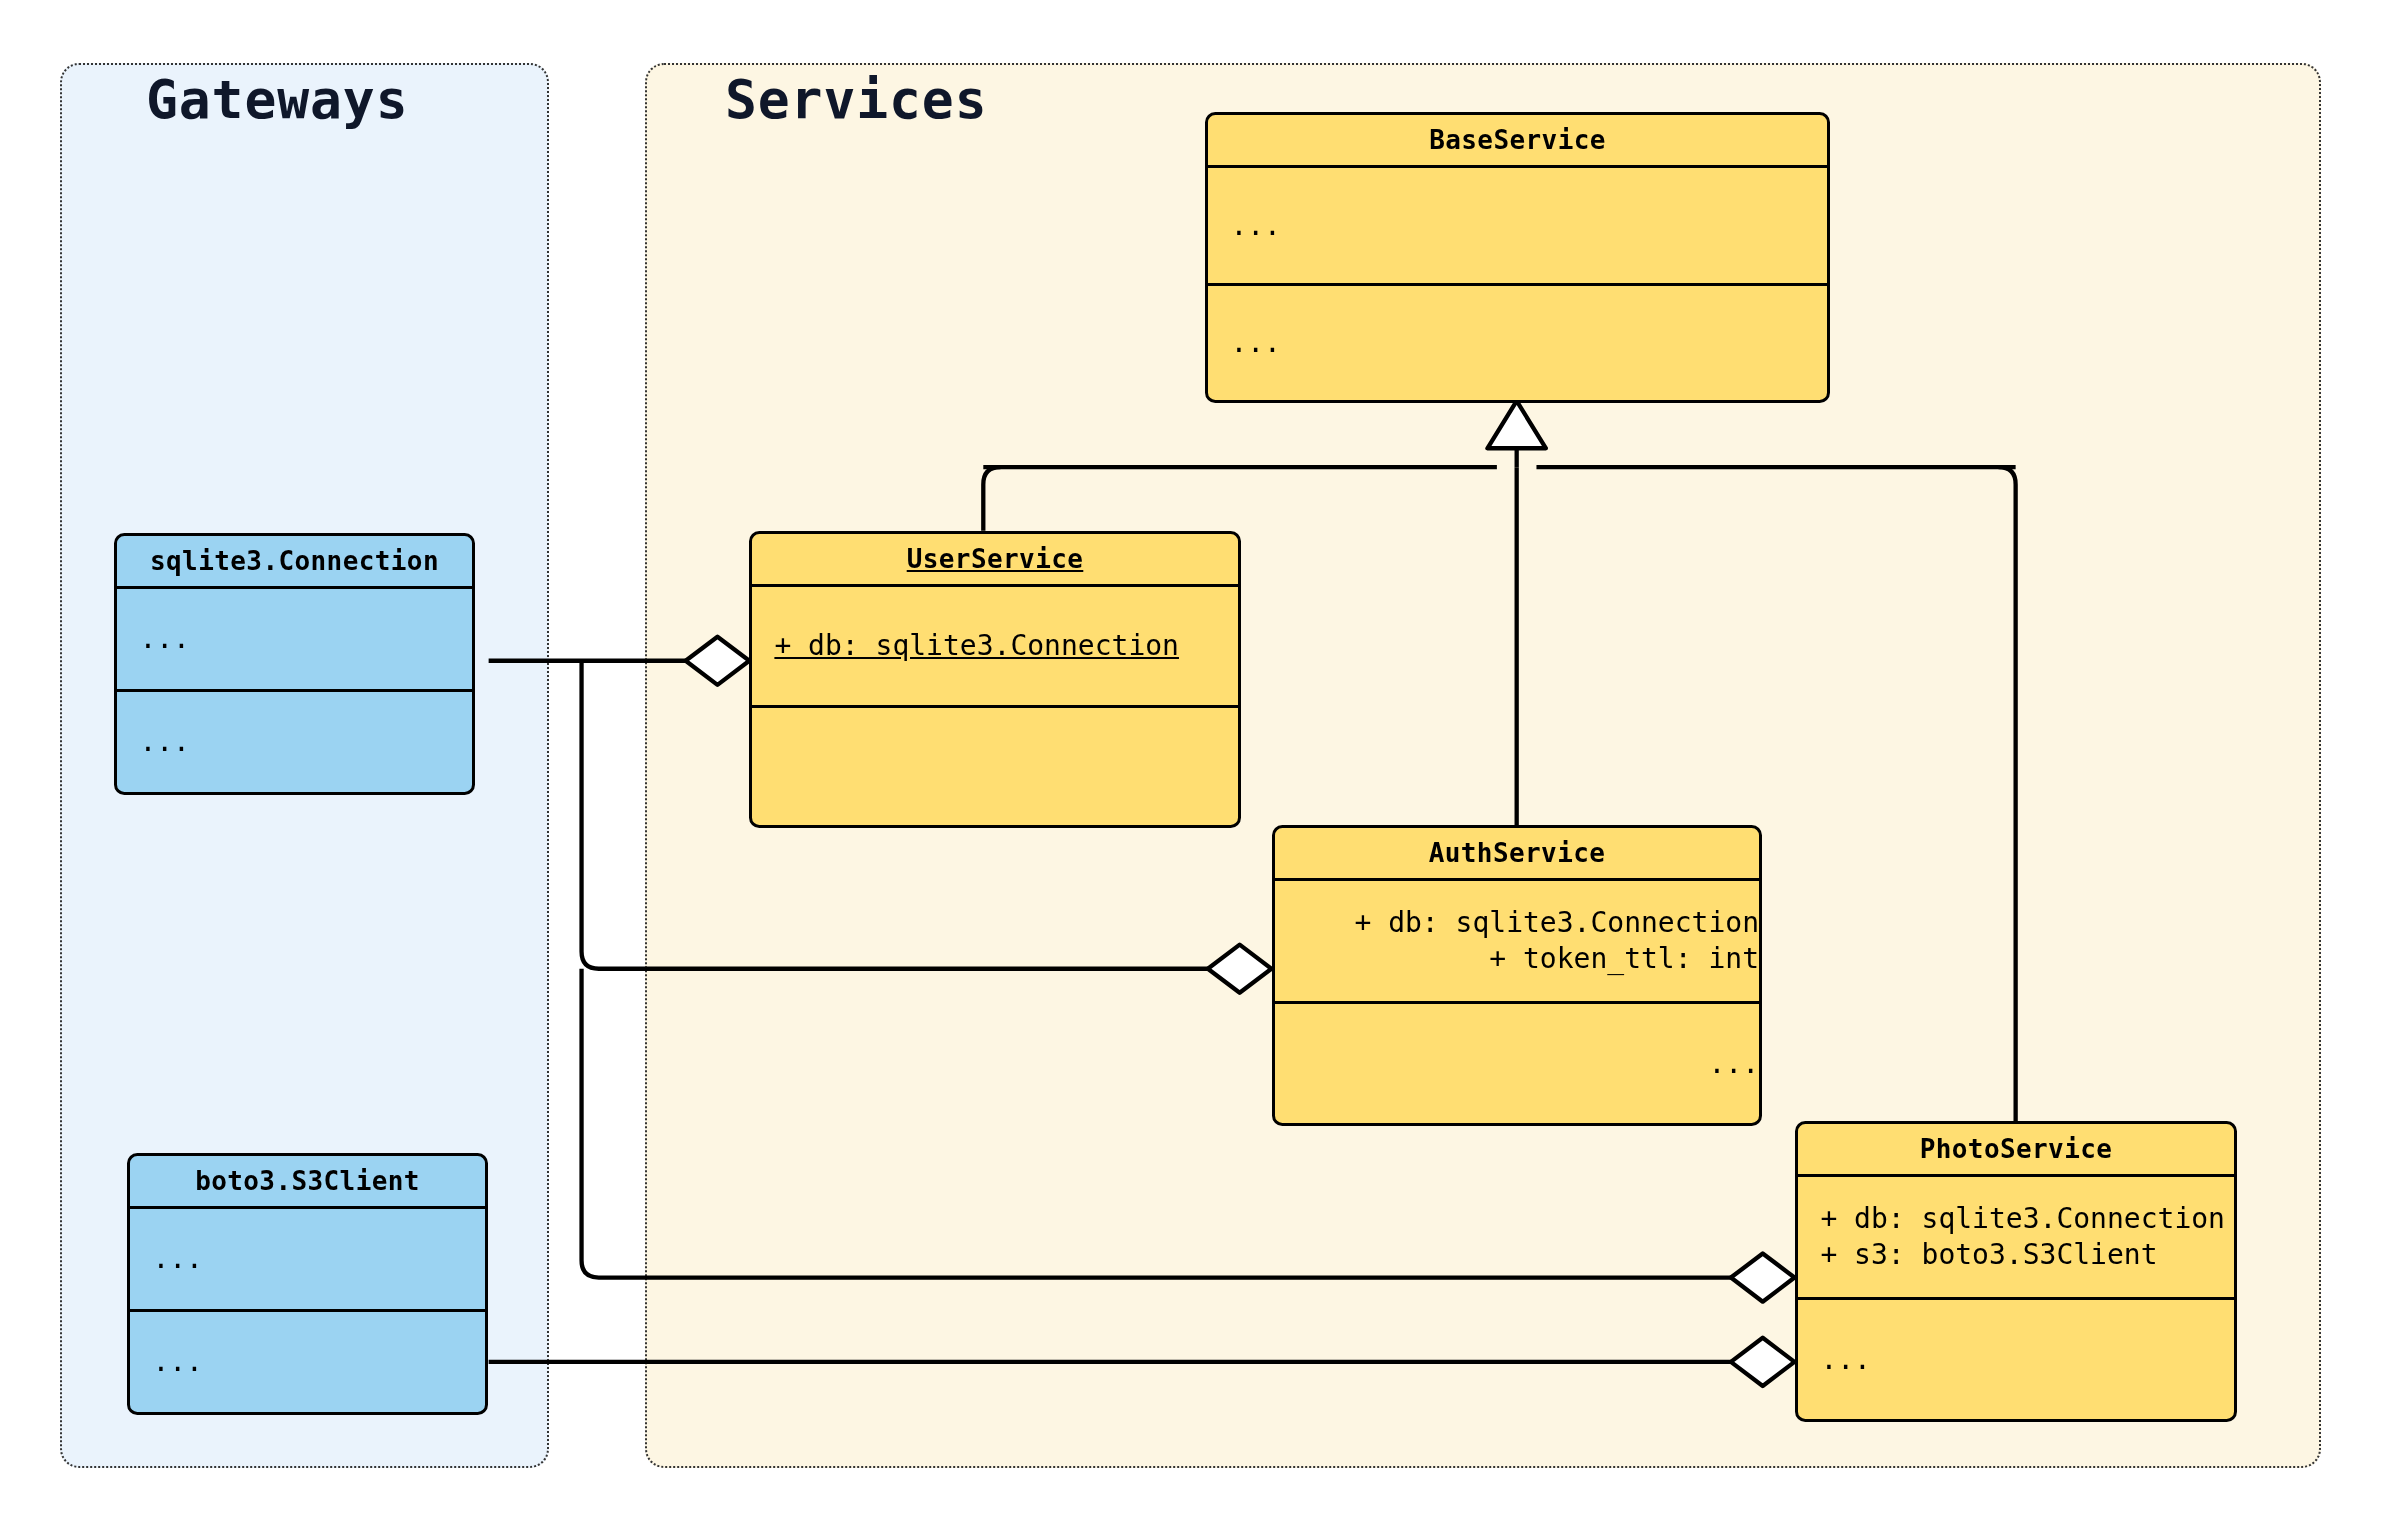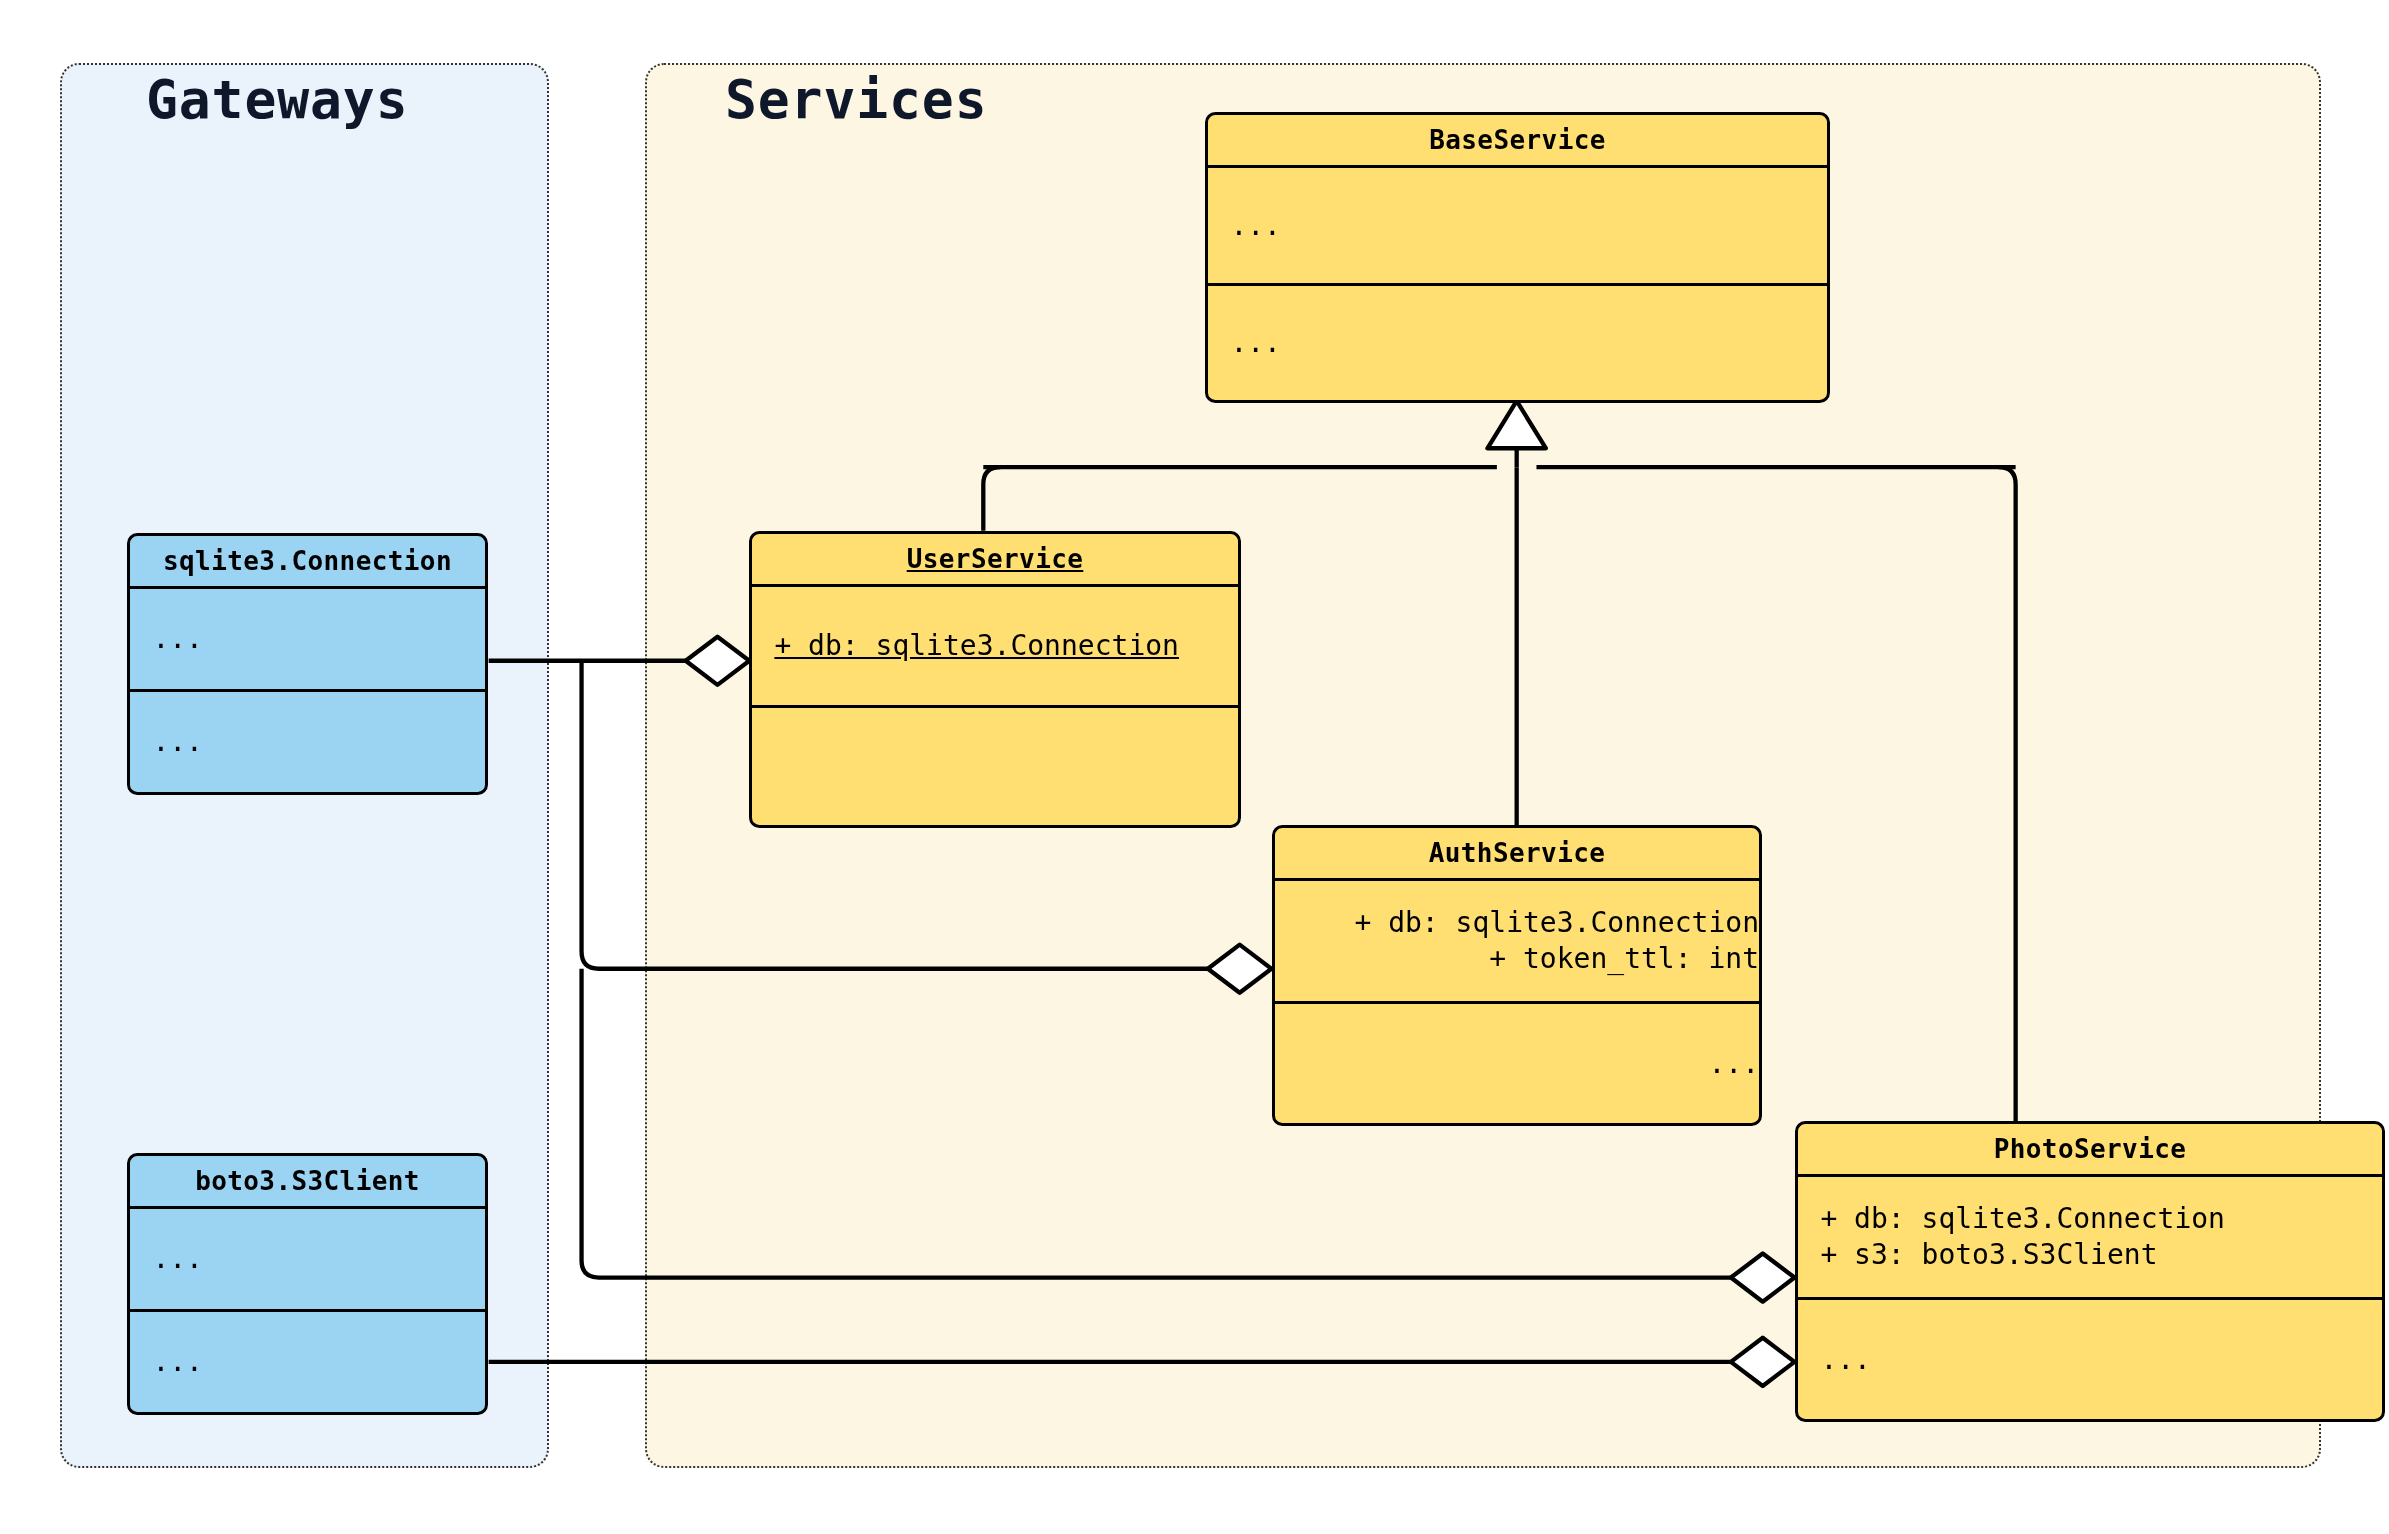--- a/index.html
+++ b/index.html
@@ -130,21 +130,21 @@
       <polygon points="871,768 834,740 797,768 834,796"></polygon>
 
       <polygon points="1478,1126 1441,1098 1404,1126 1441,1154"></polygon>
 
       <polygon points="2086,1485 2049,1457 2012,1485 2049,1513"></polygon>
 
       <polygon points="2086,1583 2049,1555 2012,1583 2049,1611"></polygon>
     </g>
   </svg>
 
-  <div class="uml-class" style="left:127px; top:533px; width:361px; height:262px; background:#9BD3F2;justify-content:flex-end;">
+  <div class="uml-class" style="left:114px; top:533px; width:361px; height:262px; background:#9BD3F2;justify-content:flex-end;">
     <div class="compartment comp-title" style="height:53px; flex:0 0 53px;">sqlite3.Connection</div>
     <div class="compartment comp-body with-sep" style="flex:1 1 0;">
       <span class="member">...</span>
     </div>
     <div class="compartment comp-body" style="flex:1 1 0;">
       <span class="member">...</span>
     </div>
   </div>
 
   <div class="uml-class" style="left:127px; top:1153px; width:361px; height:262px; background:#9BD3F2;">
@@ -181,21 +181,21 @@
     <div class="compartment comp-title" style="height:53px; flex:0 0 53px;">AuthService</div>
     <div class="compartment comp-body with-sep" style="flex:1 1 0;">
       <span class="member">+ db: sqlite3.Connection</span>
       <span class="member">+ token_ttl: int</span>
     </div>
     <div class="compartment comp-body" style="flex:1 1 0;">
       <span class="member">...</span>
     </div>
   </div>
 
-  <div class="uml-class" style="left:1795px; top:1121px; width:590px; height:301px; background:#FFDE72;">
+  <div class="uml-class" style="left:1795px; top:1121px; width:442px; height:301px; background:#FFDE72;">
     <div class="compartment comp-title" style="height:53px; flex:0 0 53px;">PhotoService</div>
     <div class="compartment comp-body with-sep" style="flex:1 1 0;">
       <span class="member">+ db: sqlite3.Connection</span>
       <span class="member">+ s3: boto3.S3Client</span>
     </div>
     <div class="compartment comp-body" style="flex:1 1 0;">
       <span class="member">...</span>
     </div>
   </div>
 

